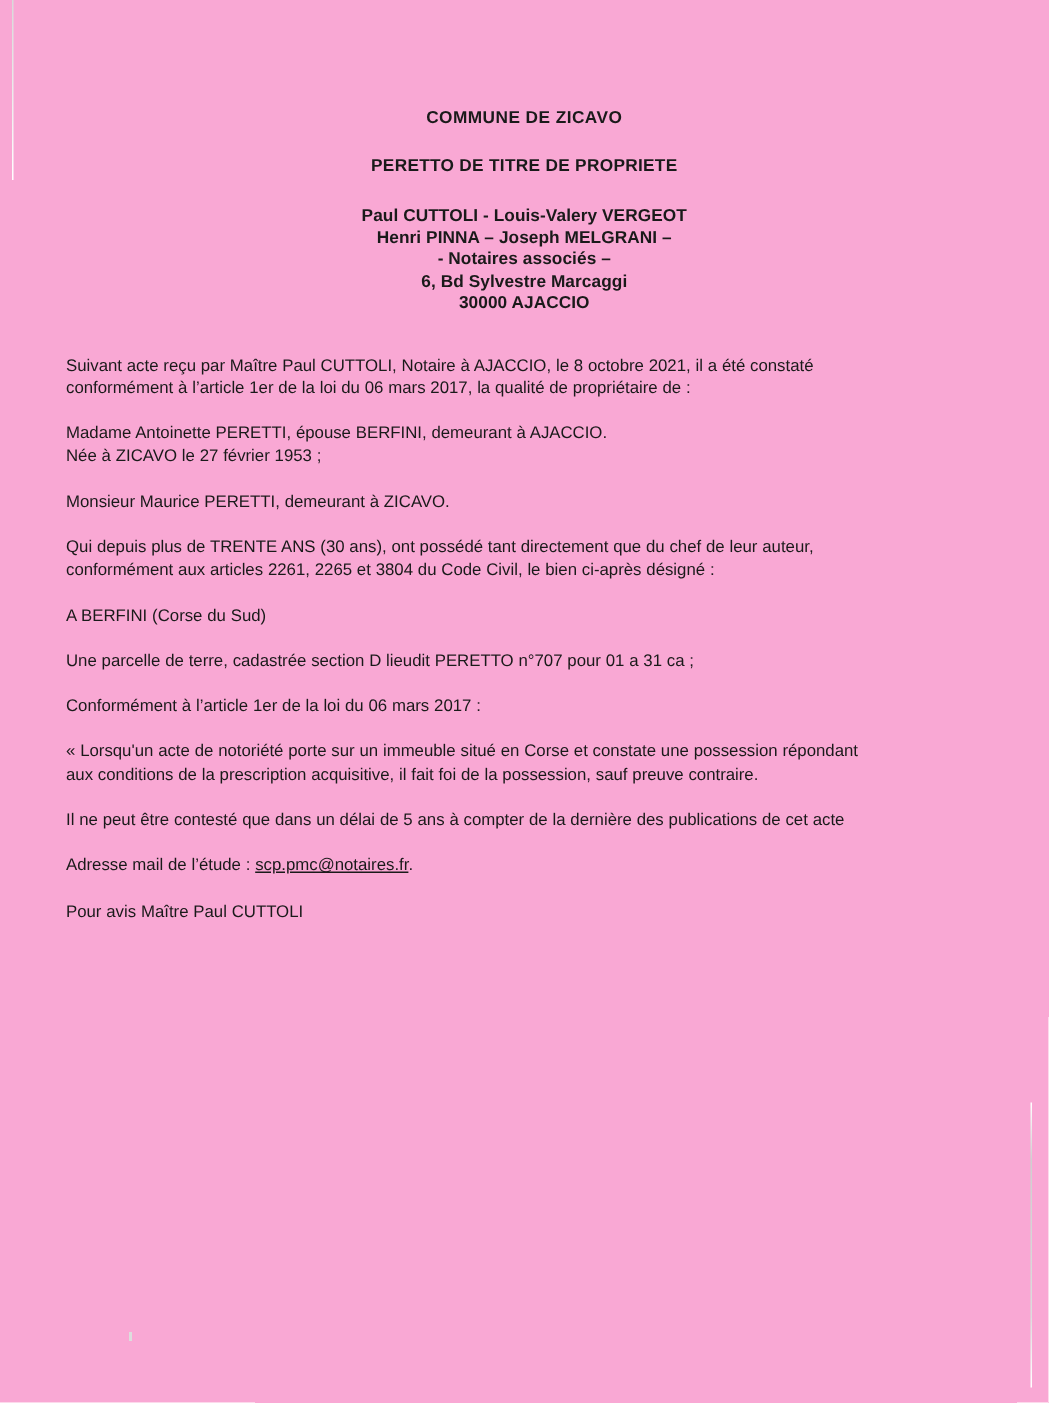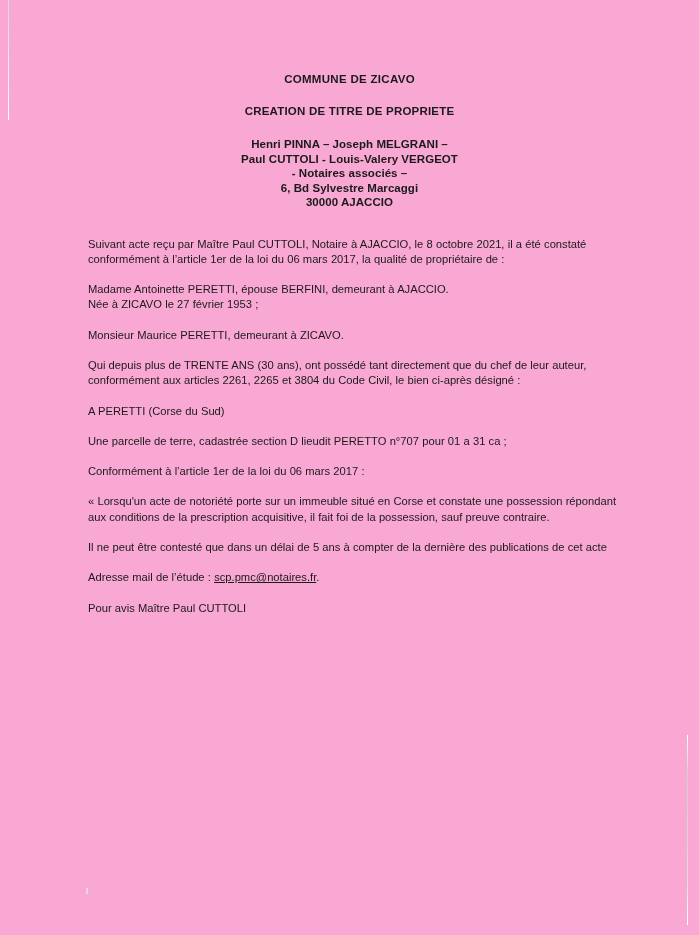--- a/index.html
+++ b/index.html
@@ -84,21 +84,21 @@
     line-height: 14.5px;
     letter-spacing: 0.05px;
   }
   .notaries div {
     white-space: nowrap;
   }
 
   
   .content {
     margin-top: 27px;
-    padding-left: 88px;
+    padding-left: 44px;
     padding-right: 62px;
   }
 
   .para {
     font-size: 11.2px;
     line-height: 15.3px;
     text-align: left;
     margin: 0 0 15px 0;
     word-spacing: 0.1px;
   }
@@ -120,25 +120,25 @@
 
   <div class="scan-line-left"></div>
   <div class="scan-line-right"></div>
   <div class="scan-speck"></div>
 
   <div class="doc-body">
 
     <div class="letterhead">
       <div class="title-main">COMMUNE DE ZICAVO</div>
 
-      <div class="title-sub">CREATION DE TITRE DE PROPRIETE</div>
+      <div class="title-sub">PERETTO DE TITRE DE PROPRIETE</div>
 
       <div class="notaries">
+        <div>Paul CUTTOLI - Louis-Valery VERGEOT</div>
         <div>Henri PINNA – Joseph MELGRANI –</div>
-        <div>Paul CUTTOLI - Louis-Valery VERGEOT</div>
         <div>- Notaires associés –</div>
         <div>6, Bd Sylvestre Marcaggi</div>
         <div>30000 AJACCIO</div>
       </div>
     </div>
 
     <div class="content">
 
       <p class="para">
         <span class="line">Suivant acte reçu par Maître Paul CUTTOLI, Notaire à AJACCIO, le 8 octobre 2021, il a été constaté</span>
@@ -153,21 +153,21 @@
       <p class="para">
         <span class="line">Monsieur Maurice PERETTI, demeurant à ZICAVO.</span>
       </p>
 
       <p class="para">
         <span class="line">Qui depuis plus de TRENTE ANS (30 ans), ont possédé tant directement que du chef de leur auteur,</span>
         <span class="line">conformément aux articles 2261, 2265 et 3804 du Code Civil, le bien ci-après désigné :</span>
       </p>
 
       <p class="para">
-        <span class="line">A PERETTI (Corse du Sud)</span>
+        <span class="line">A BERFINI (Corse du Sud)</span>
       </p>
 
       <p class="para">
         <span class="line">Une parcelle de terre, cadastrée section D lieudit PERETTO n°707 pour 01 a 31 ca ;</span>
       </p>
 
       <p class="para">
         <span class="line">Conformément à l’article 1er de la loi du 06 mars 2017 :</span>
       </p>
 

